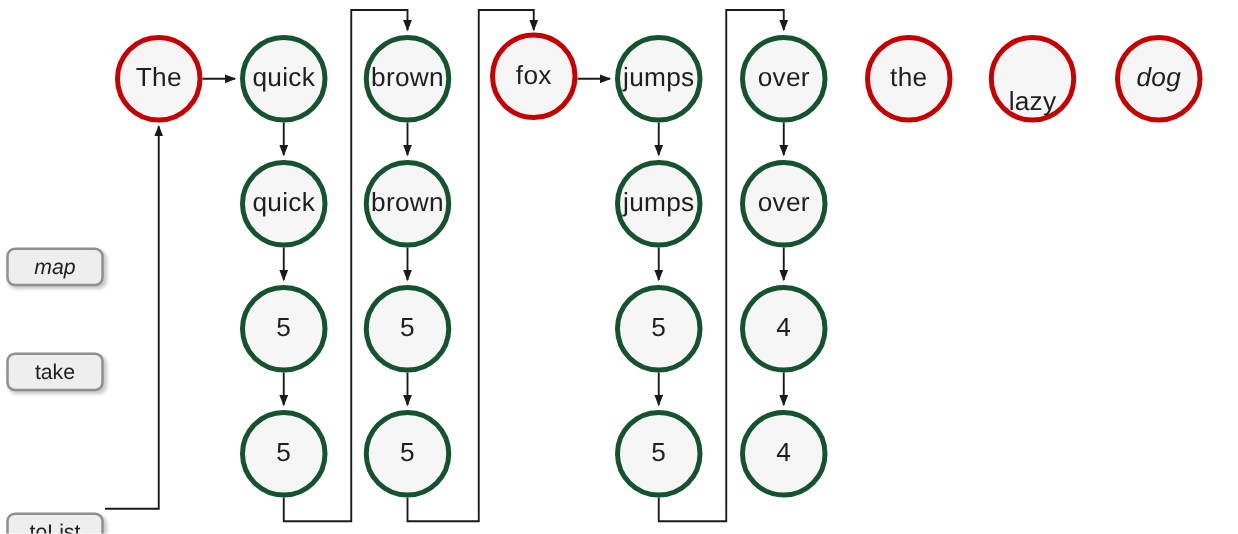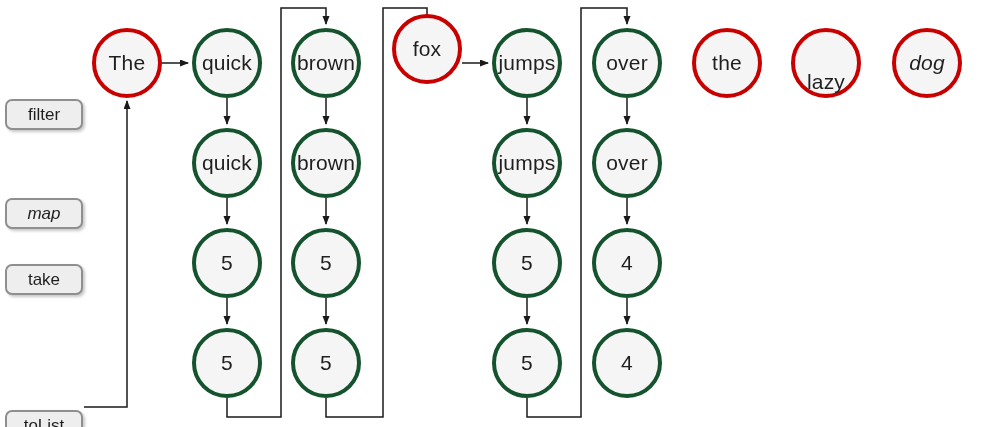--- a/index.html
+++ b/index.html
@@ -84,35 +84,34 @@
         <path d="M326,398 V417 H383 V8 H427 V24" marker-end="url(#arrow)"></path>
         <path d="M527,398 V417 H581 V8 H627 V24" marker-end="url(#arrow)"></path>
       </g>
 
       <g>
         <path d="M84,407 H127 V101" marker-end="url(#arrow)"></path>
       </g>
     </g>
   </svg>
 
-  <div class="op-label" style="left:5px;  top:99px;">filter</div>
   <div class="op-label" style="left:5px;  top:198px;font-style:italic;">map</div>
-  <div class="op-label" style="left:5px;  top:264px;">take</div>
+  <div class="op-label" style="left:5px;  top:282px;">take</div>
   <div class="op-label" style="left:5px;  top:390px;margin-top:20px;">toList</div>
 
   <div class="node fail" style="left:92px;  top:28px;">
       <span>The</span>
     </div>
   <div class="node pass" style="left:192px; top:28px;">
       <span>quick</span>
     </div>
   <div class="node pass" style="left:291px; top:28px;">
       <span>brown</span>
     </div>
-  <div class="node fail" style="left:392px; top:14px;align-items:center;">
+  <div class="node fail" style="left:392px; top:26px;align-items:center;">
       <span>fox</span>
     </div>
   <div class="node pass" style="left:492px; top:28px;">
       <span>jumps</span>
     </div>
   <div class="node pass" style="left:592px; top:28px;">
       <span>over</span>
     </div>
   <div class="node fail" style="left:692px; top:28px;">
       <span>the</span>

